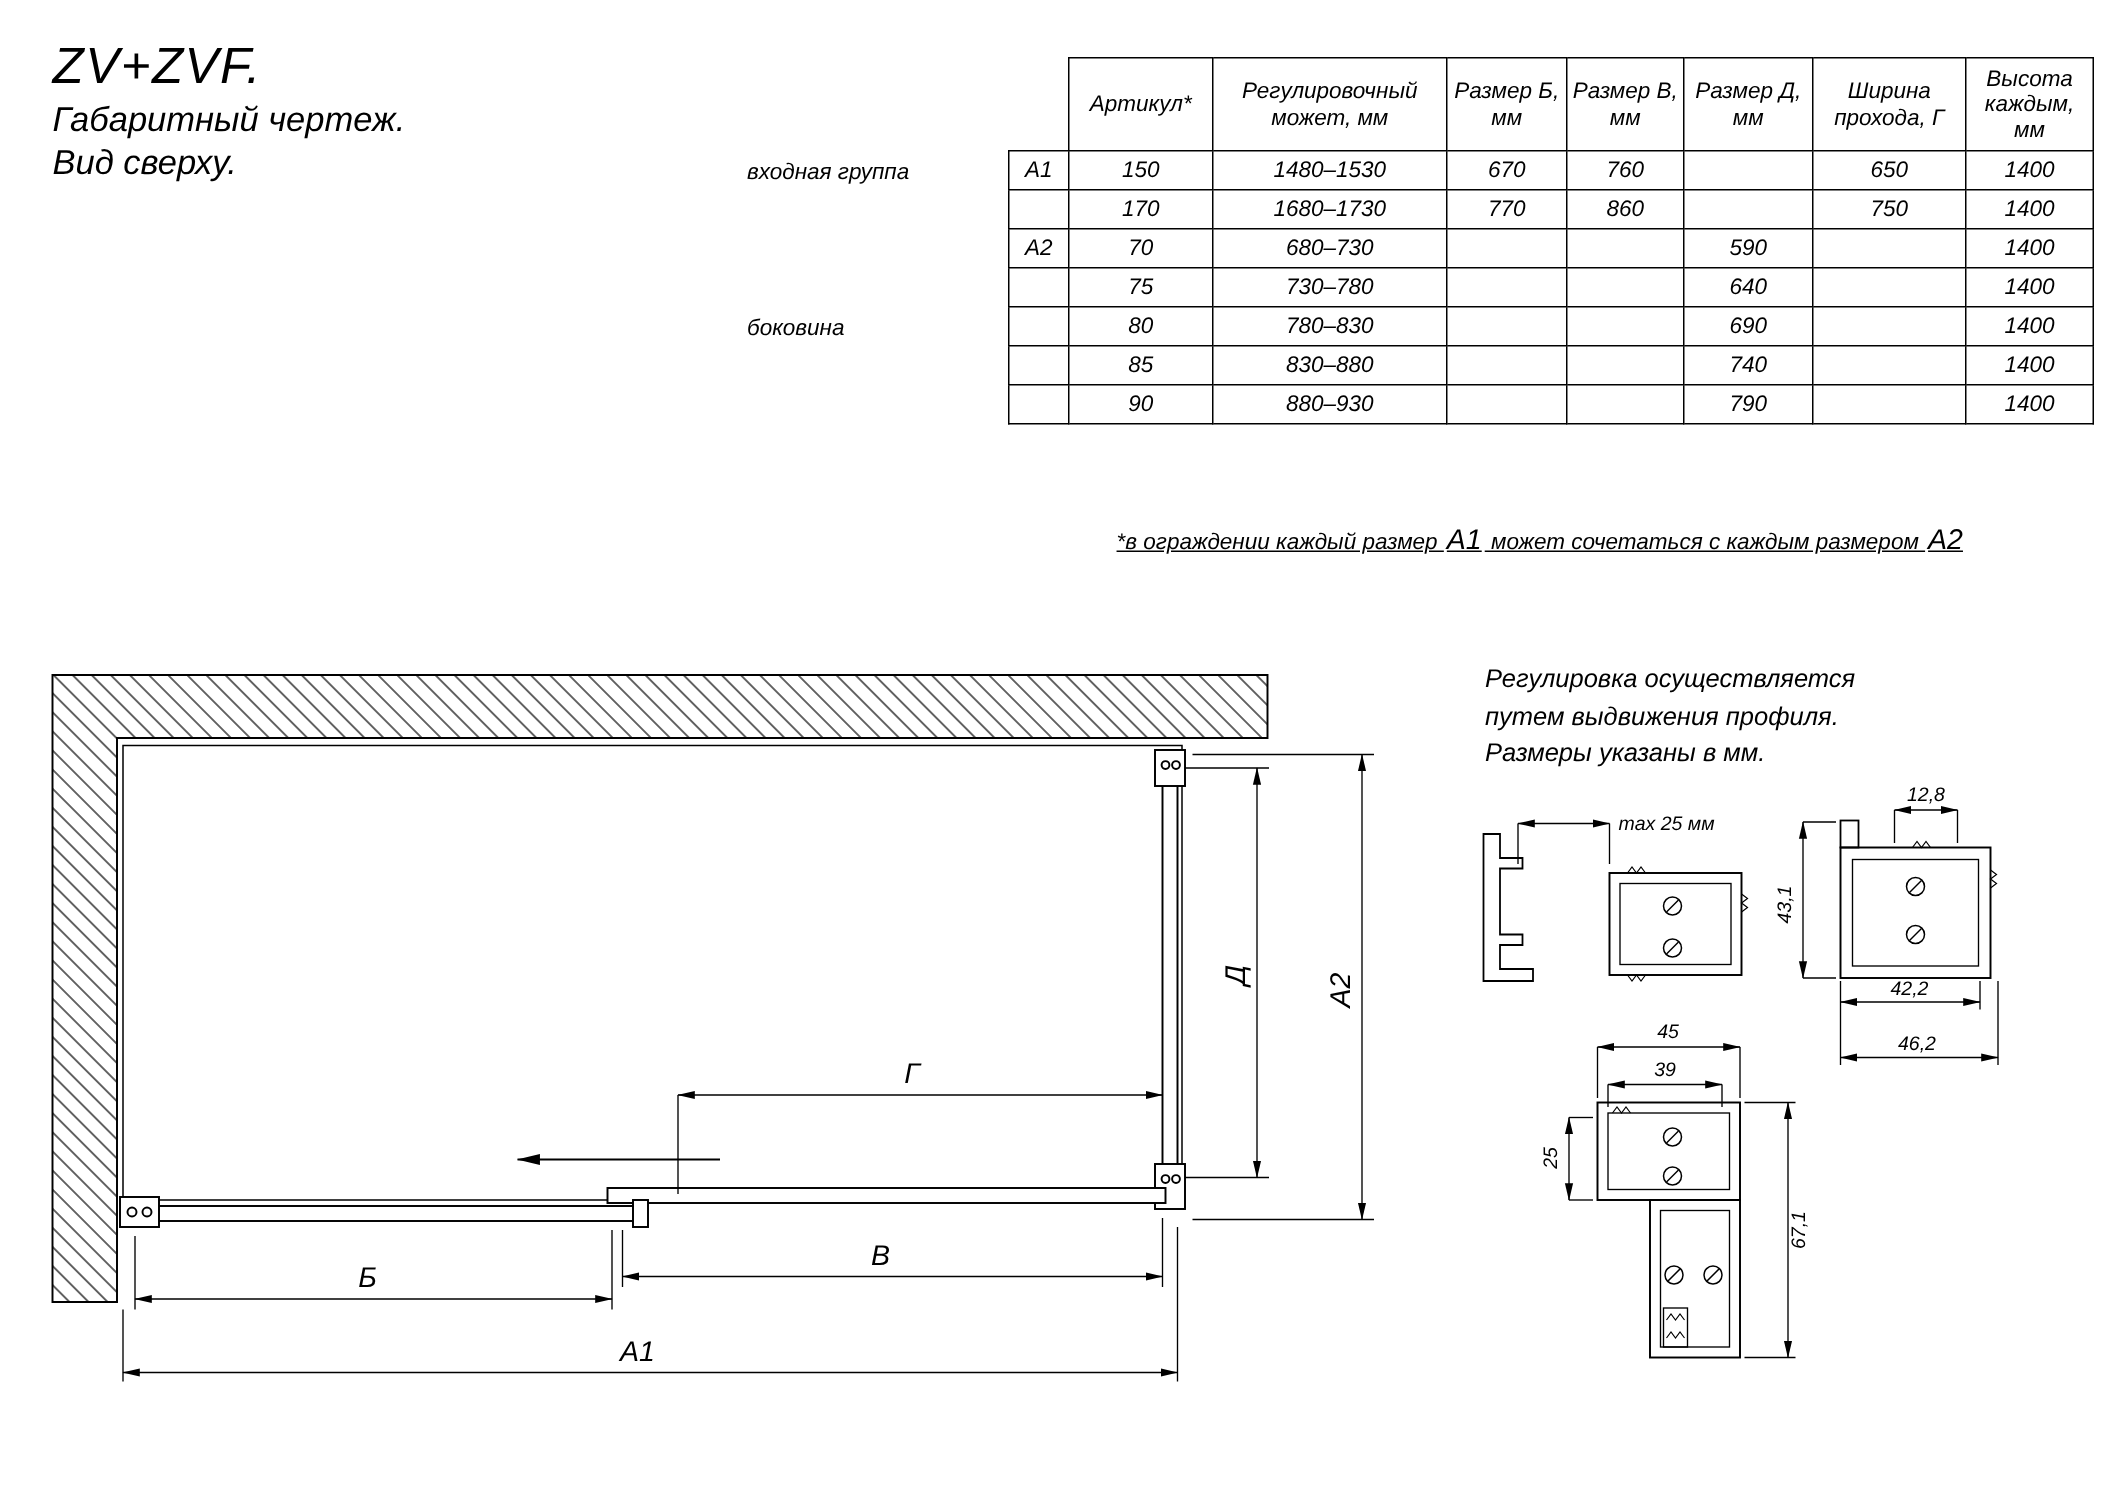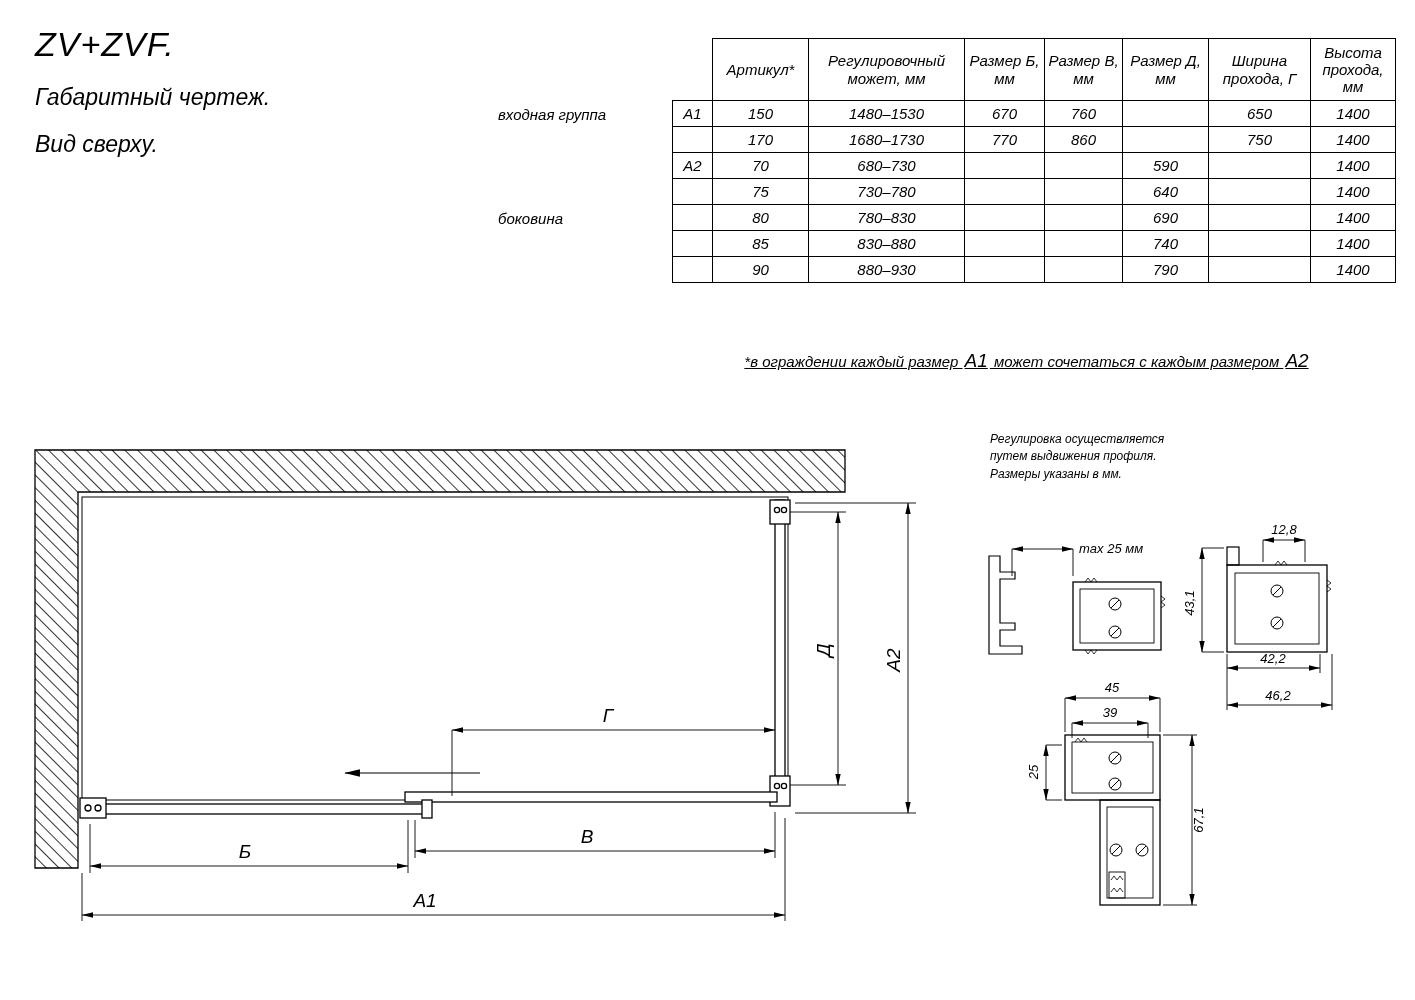--- a/index.html
+++ b/index.html
@@ -1,40 +1,40 @@
 <!DOCTYPE html>
 <html><head>
 <meta charset="utf-8">
 <style>
   * { margin:0; padding:0; box-sizing:border-box; }
   html,body { width:1415px; height:1000px; }
   body { background:#fff; position:relative; font-family:"Liberation Sans", sans-serif; color:#000; overflow:hidden; }
 
   .title-block { position:absolute; left:35px; top:25px; font-style:italic; }
   .title-block .product { font-size:34px; letter-spacing:1px; }
-  .title-block .sub { font-size:23px; margin-top:20px; }
+  .title-block .sub { font-size:23px; margin-top:2px; }
 
   table.spec { position:absolute; left:672px; top:38px; border-collapse:collapse; table-layout:fixed; }
   table.spec th, table.spec td {
     border:1px solid #000; font-style:italic; font-weight:normal;
     font-size:15px; text-align:center; vertical-align:middle;
     padding:0 3px; height:26px; line-height:1.15;
     font-family:"Liberation Sans", sans-serif;
   }
   table.spec tr.head th { height:62px; }
   table.spec td.blank { border:none; }
 
   .group-label { position:absolute; width:170px; text-align:left; font-style:italic; font-size:15px; line-height:26px; }
   #lbl-entrance { left:498px; top:102px; }
   #lbl-side { left:498px; top:206px; }
 
   .footnote { position:absolute; left:660px; top:350px; width:735px; text-align:center; font-style:italic; font-size:15px;text-decoration:underline; }
   .footnote .big { font-size:19px; padding:0 2px; }
 
-  .note { position:absolute; left:990px; top:431px; font-style:italic; font-size:12px; line-height:1.45; }
+  .note { position:absolute; left:990px; top:441px; font-style:italic; font-size:17px; line-height:1.45; }
 
   svg { position:absolute; }
   svg text { font-family:"Liberation Sans", sans-serif; font-style:italic; fill:#000; }
   .dimtext text { font-size:19px; text-anchor:middle; }
   .ptext { font-size:13px; text-anchor:middle; }
   .ptext.start { text-anchor:start; }
 </style>
 </head>
 <body>
 
@@ -60,21 +60,21 @@
   </colgroup>
   <tbody>
       <tr class="head">
     <td class="blank"></td>
     <th>Артикул*</th>
     <th>Регулировочный может, мм</th>
     <th>Размер Б, мм</th>
     <th>Размер В, мм</th>
     <th>Размер Д, мм</th>
     <th>Ширина прохода, Г</th>
-    <th>Высота прохода, мм</th>
+    <th>Высота каждым, мм</th>
   </tr>
   <tr>
     <td class="code">А1</td>
     <td>150</td>
     <td>1480–1530</td>
     <td>670</td>
     <td>760</td>
     <td></td>
     <td>650</td>
     <td>1400</td>

